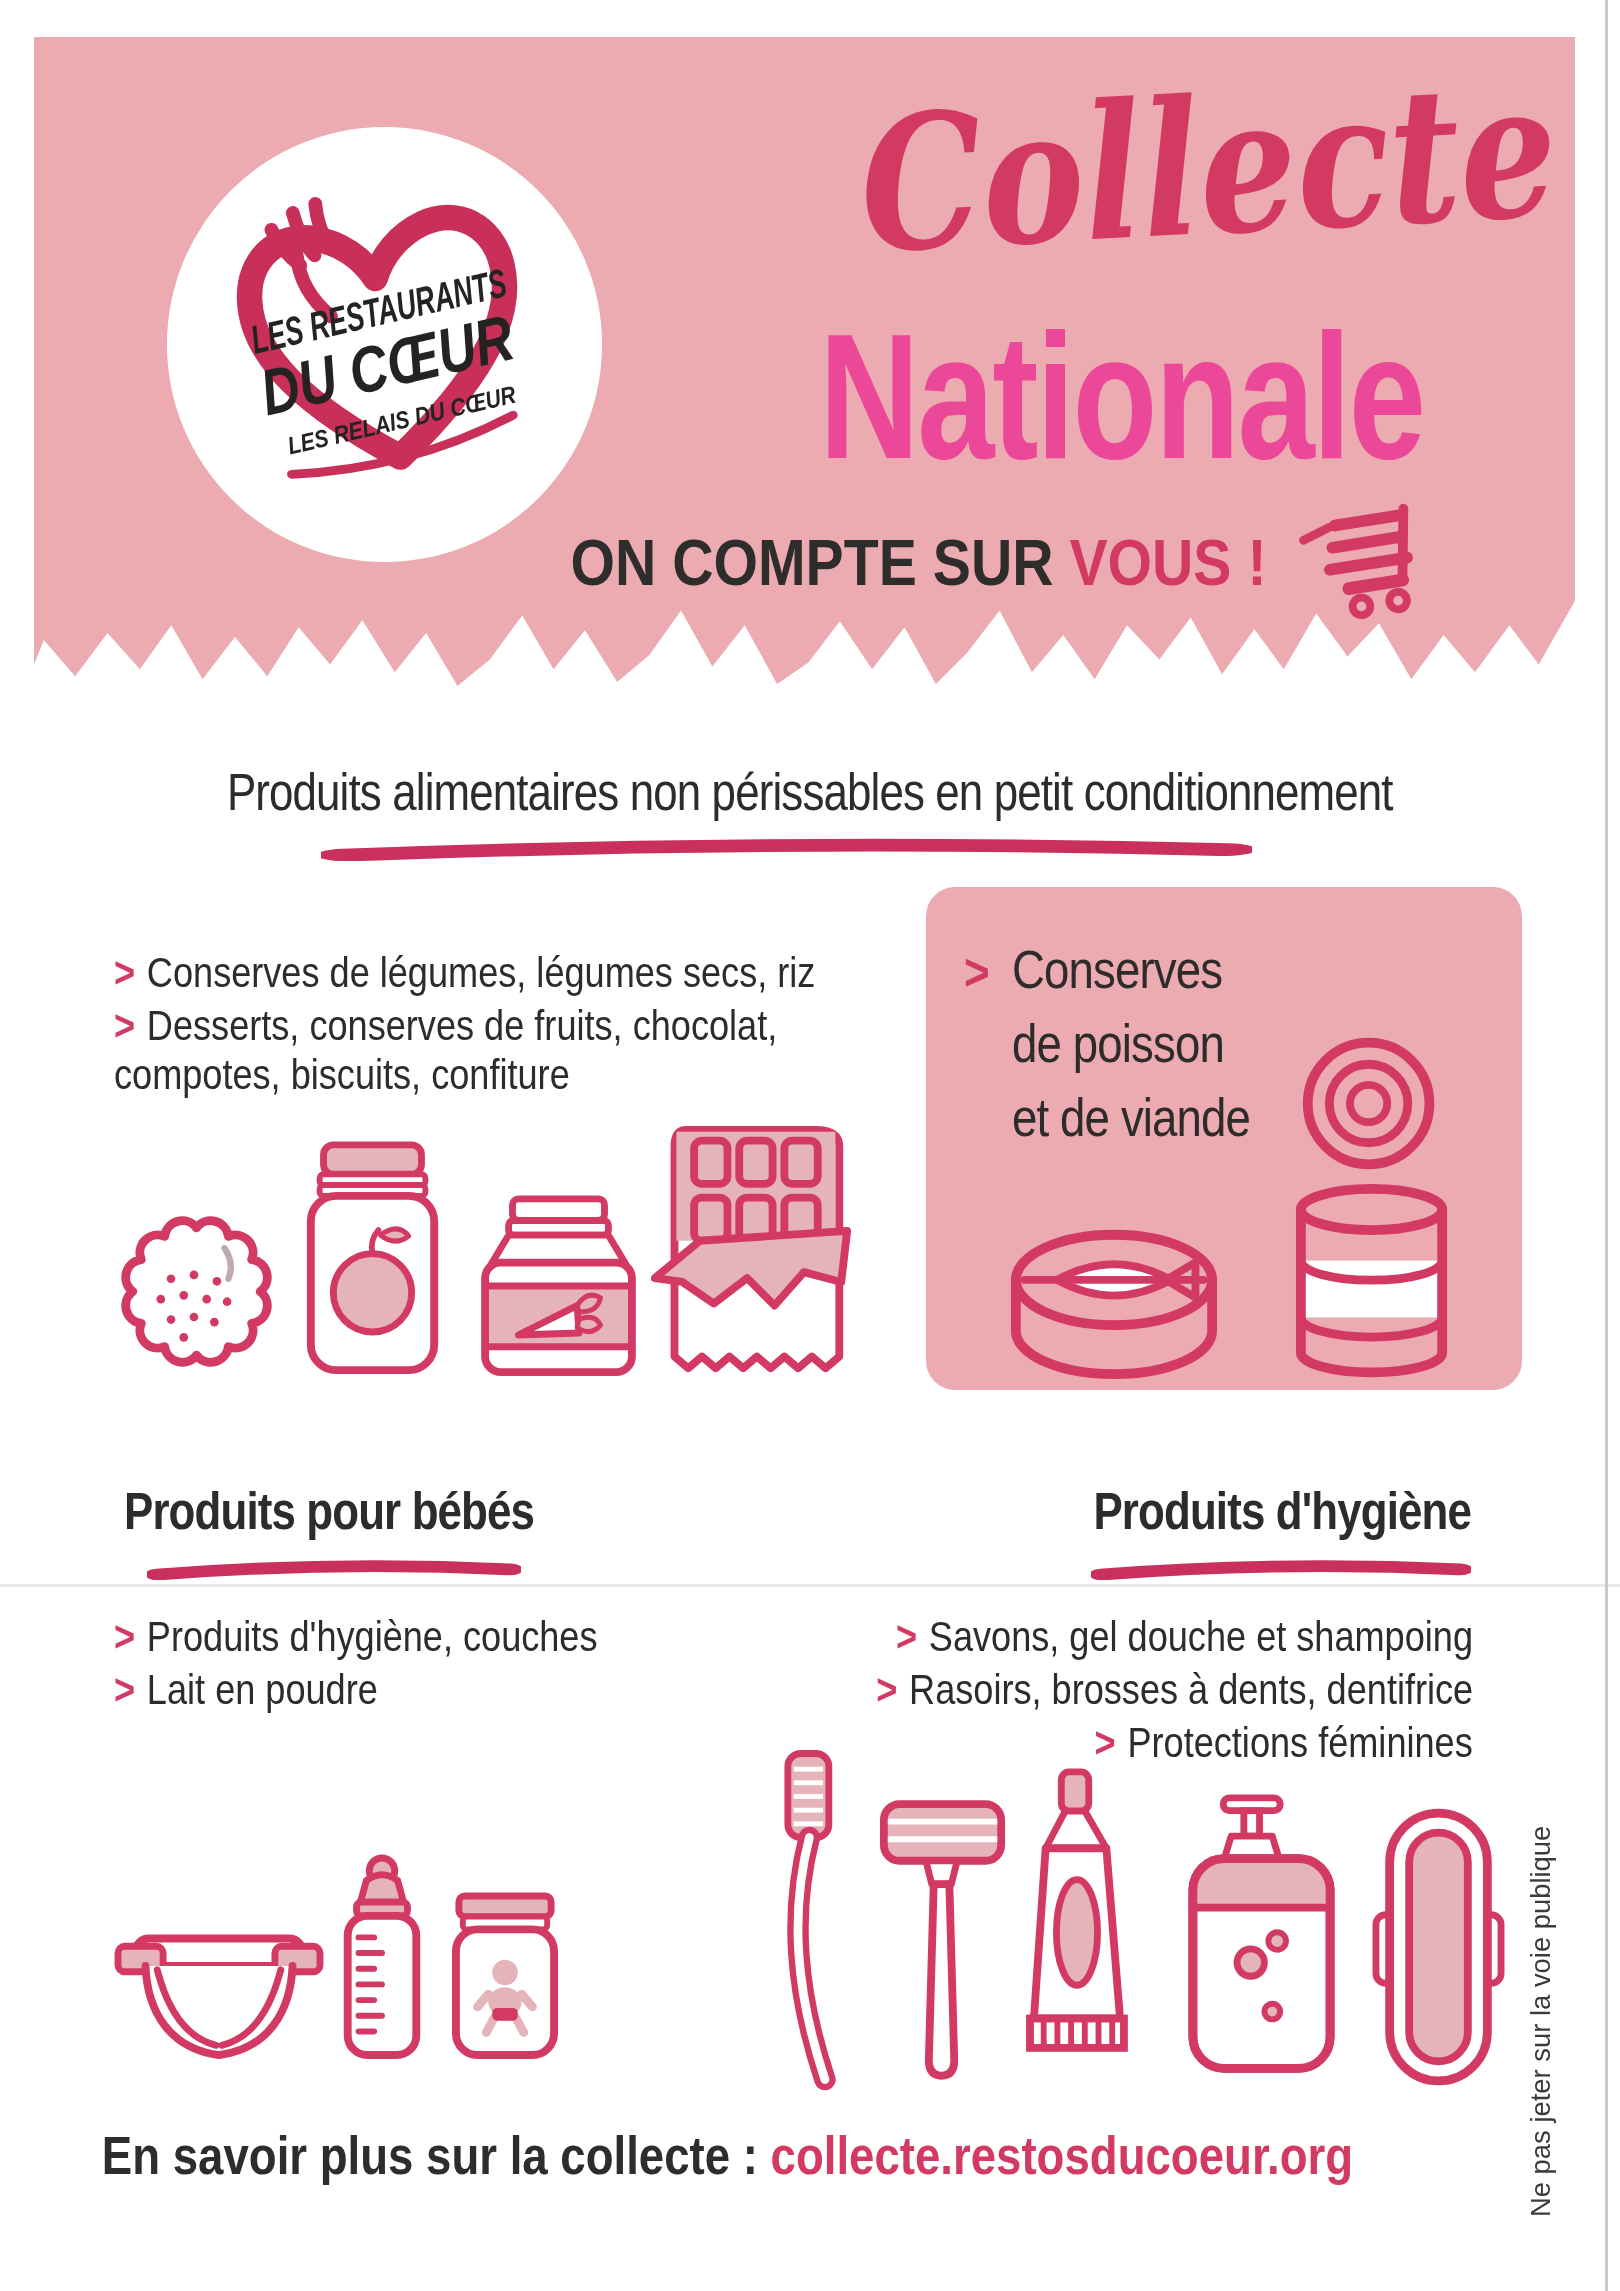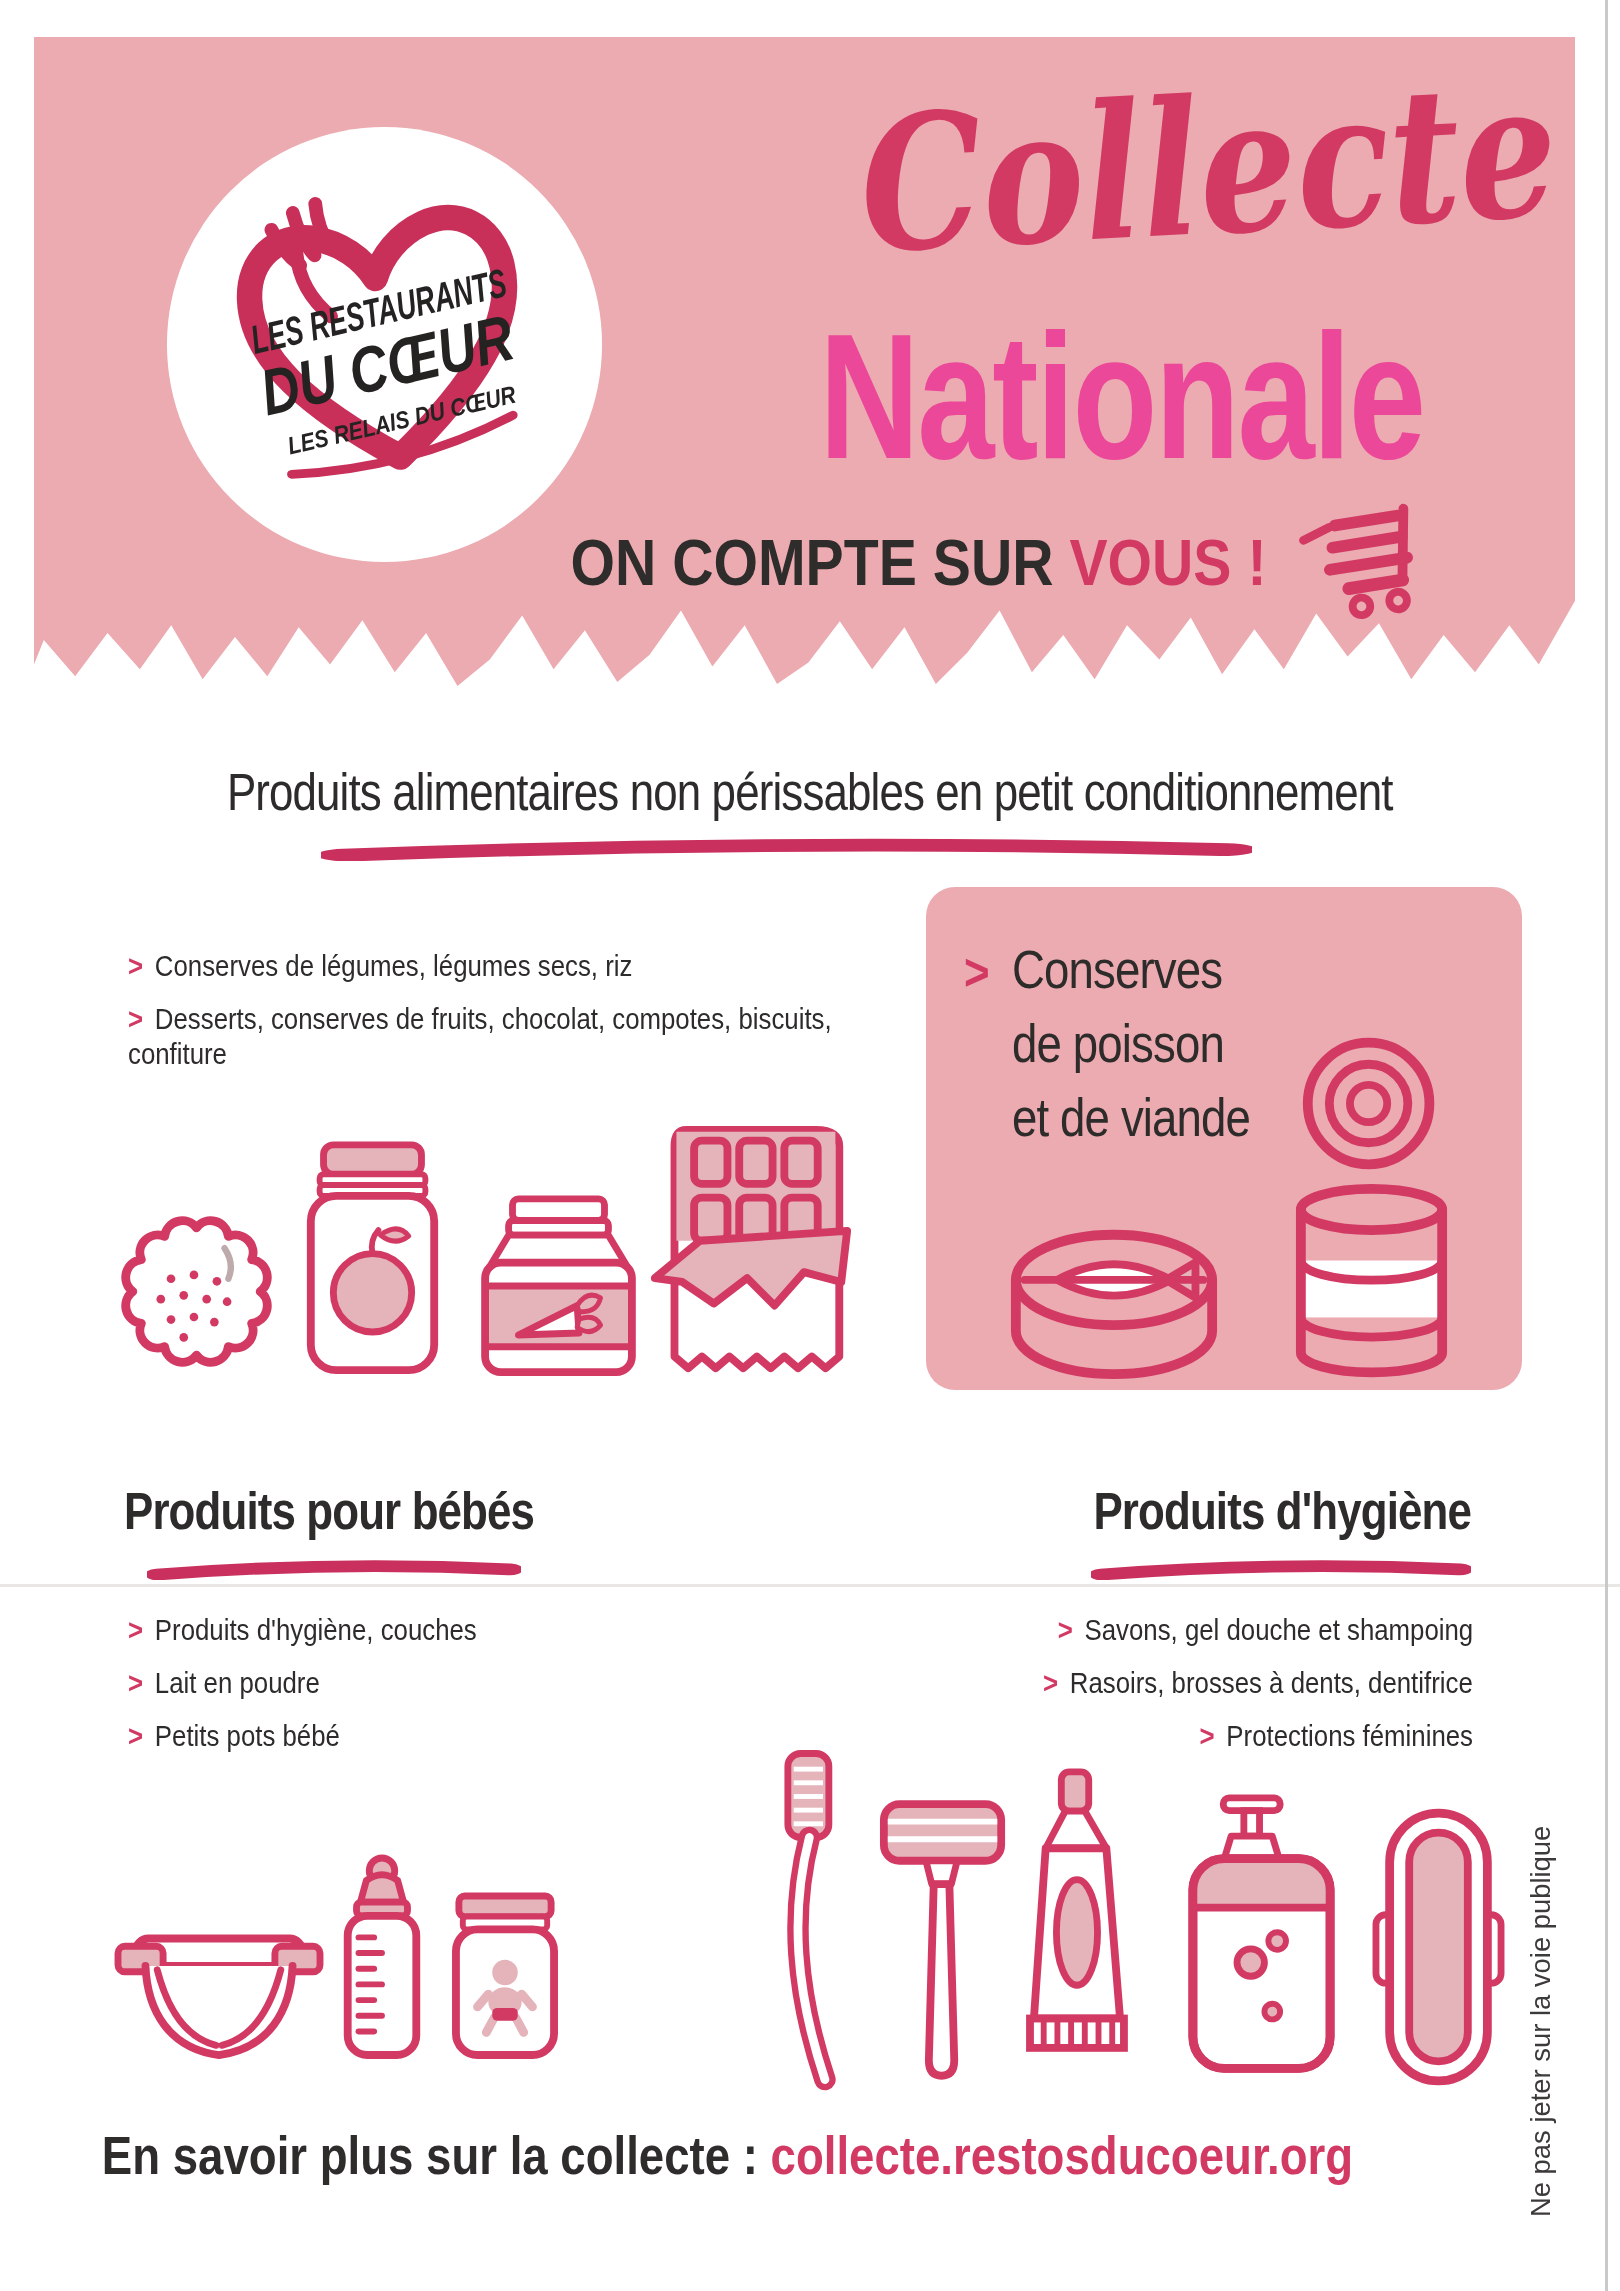--- a/index.html
+++ b/index.html
@@ -7,21 +7,21 @@
     position:relative; width:1620px; height:2292px; overflow:hidden;
     background:#ffffff; font-family:"Liberation Sans", sans-serif; color:#2d2c2b;
   }
   .abs { position:absolute; }
   .cond { display:inline-block; transform:scaleX(0.86); line-height:1.16; white-space:nowrap; }
   .cond.wrap { white-space:normal; }
   .o-left   { transform-origin:0 50%; }
   .o-center { transform-origin:50% 50%; }
   .o-right  { transform-origin:100% 50%; }
   .mk { color:#d23a64; font-weight:bold; padding-right:13.7px; }
-  .bullet-line { font-size:30px; font-weight:500;margin-left:14px; }
+  .bullet-line { font-size:42px; font-weight:500; }
   .h2 { font-size:51px; font-weight:bold; letter-spacing:-1px; }
   .brush path { stroke:#c9305e; fill:none; stroke-linecap:round; }
   svg.icon { overflow:visible; }
   .pk { stroke:#d23a64; fill:none; stroke-linecap:round; stroke-linejoin:round; }
   .lf { fill:#e4b4ba; }
   .wf { fill:#ffffff; }
   .bf { fill:#ecabb1; }
 </style>
 </head>
 <body>
@@ -200,23 +200,20 @@
   <svg class="abs brush" style="left:147px; top:1556px;" width="374" height="23.5" viewBox="0 0 100 14" preserveAspectRatio="none">
     <path d="M3,11 Q50,3 97,8" stroke-width="7"></path>
   </svg>
 
   <div class="abs bullet-line" style="left:114px; top:1613px;">
     <span class="cond o-left"><span class="mk">&gt;</span><span>Produits d'hygiène, couches</span></span>
   </div>
   <div class="abs bullet-line" style="left:114px; top:1666px;">
     <span class="cond o-left"><span class="mk">&gt;</span><span>Lait en poudre</span></span>
   </div>
-  <div class="abs bullet-line" style="left:114px; top:1719px;">
-    <span class="cond o-left"><span class="mk">&gt;</span><span>Petits pots bébé</span></span>
-  </div>
 
   <svg class="abs icon" style="left:116px; top:1911px;" width="206" height="152" viewBox="0 0 210 155">
     <rect x="20" y="28" width="170" height="28" rx="13" class="wf" stroke="#d23a64" stroke-width="8"></rect>
     <rect x="2" y="36" width="46" height="26" rx="7" class="lf" stroke="#d23a64" stroke-width="7"></rect>
     <rect x="162" y="36" width="46" height="26" rx="7" class="lf" stroke="#d23a64" stroke-width="7"></rect>
     <path d="M30,56 C32,102 54,140 105,147 C156,140 178,102 180,56" class="wf" stroke="#d23a64" stroke-width="8" fill="none" stroke-linecap="round"></path>
     <path class="pk" d="M42,60 C54,106 74,130 102,137" stroke-width="7"></path>
     <path class="pk" d="M168,60 C156,106 136,130 108,137" stroke-width="7"></path>
   </svg>
 

